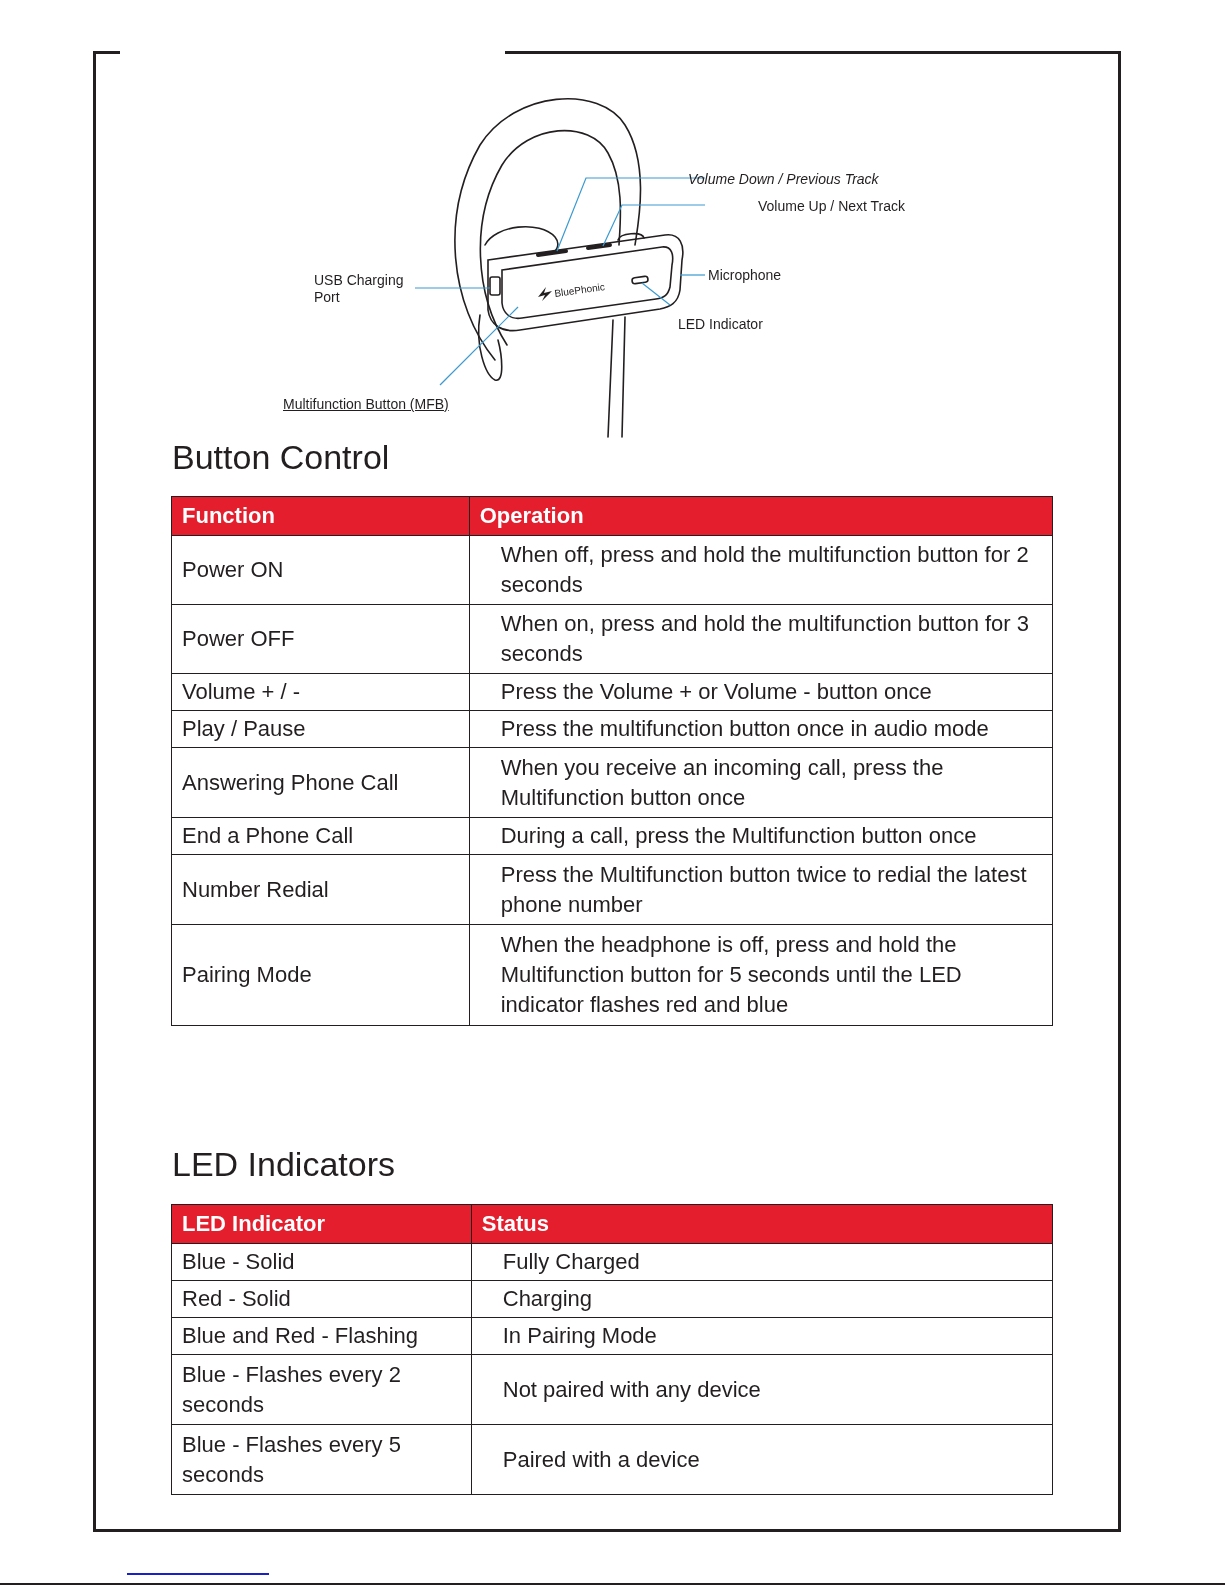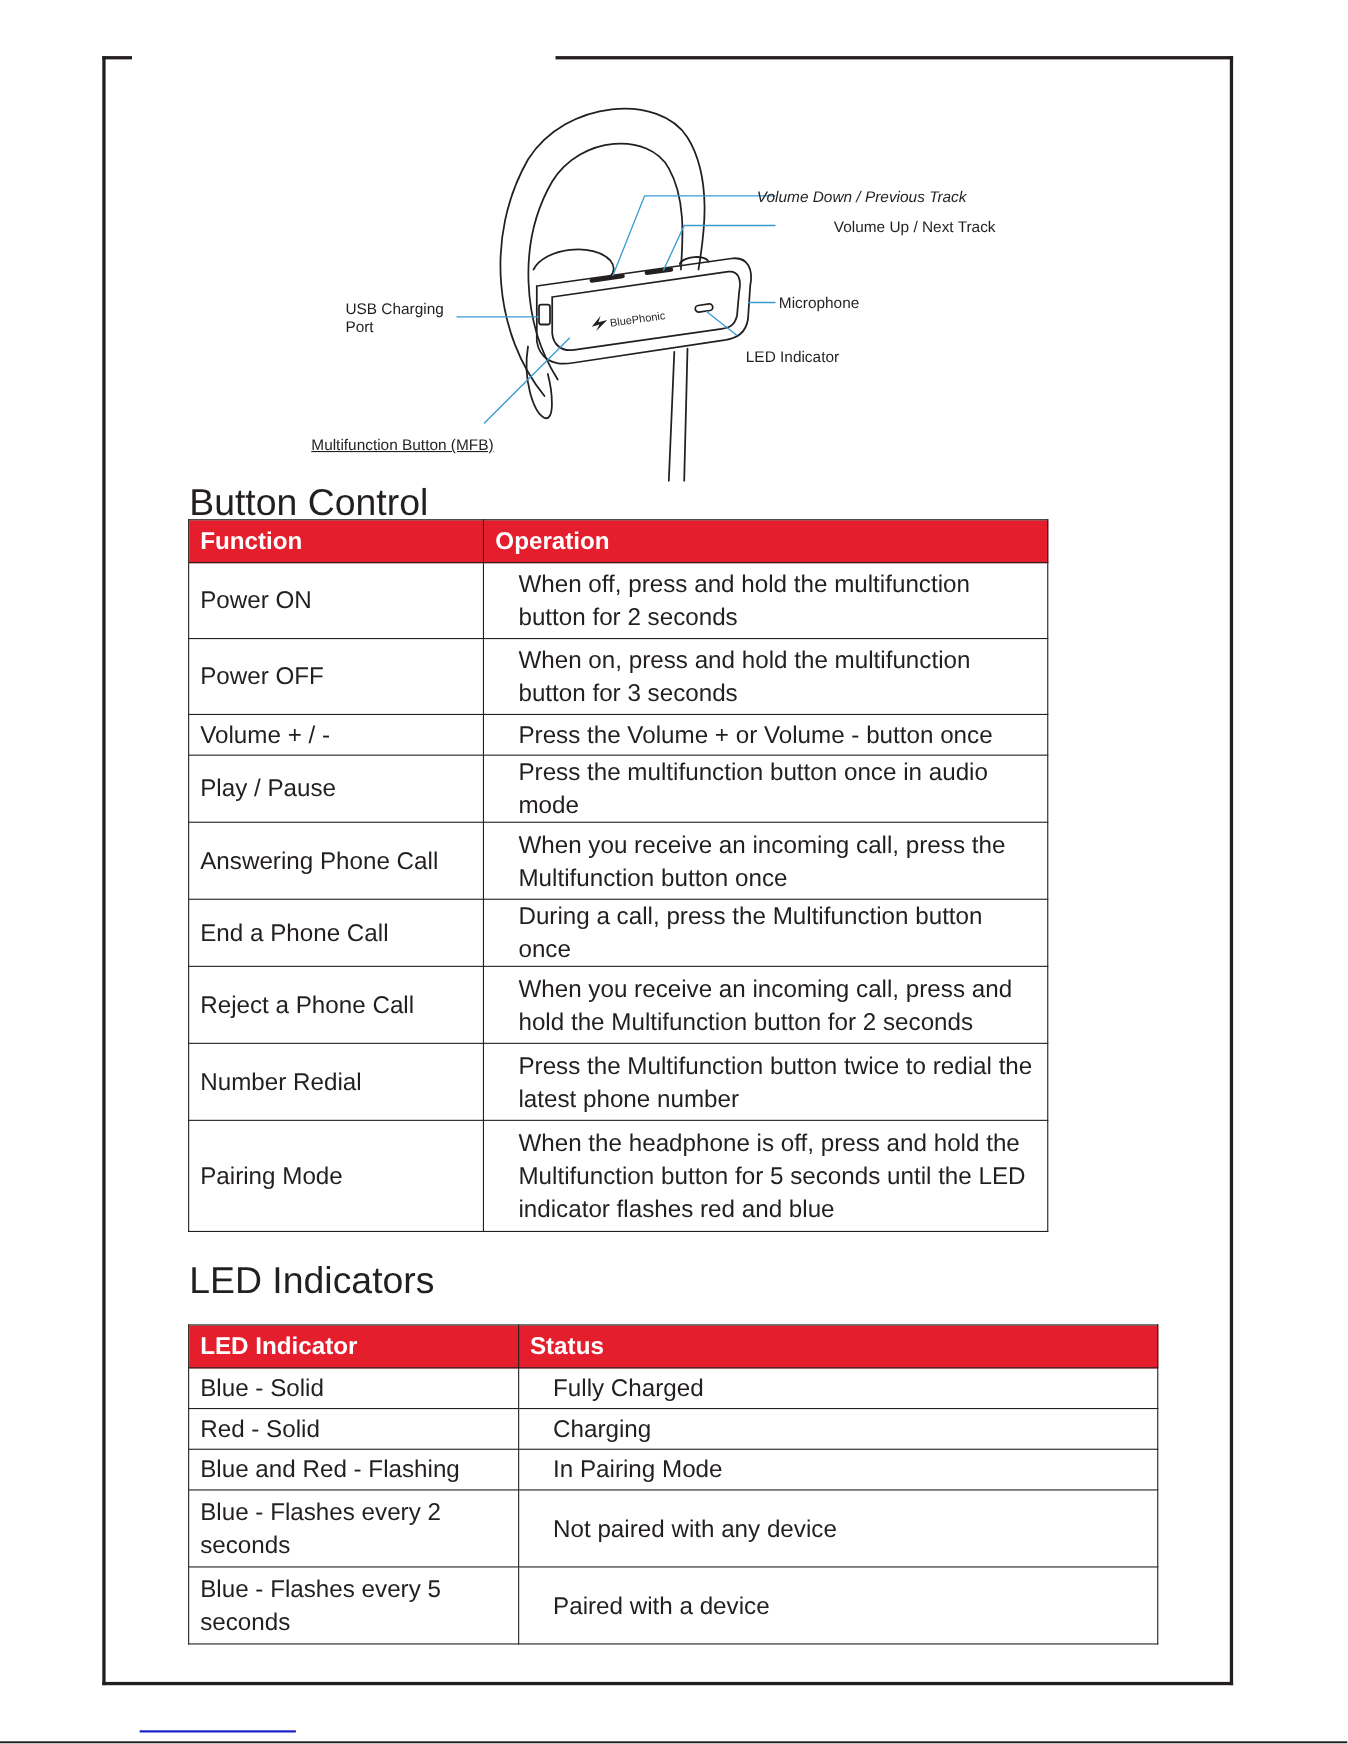--- a/index.html
+++ b/index.html
@@ -85,21 +85,21 @@
   <div class="callout" style="left:460px; top:143px;margin-left:28px;">Volume Up / Next Track</div>
   <div class="callout" style="left:438px; top:212px;">Microphone</div>
   <div class="callout" style="left:408px; top:261px;">LED Indicator</div>
   <div class="callout" style="left:44px; top:217px;">USB Charging</div>
   <div class="callout" style="left:44px; top:234px;">Port</div>
   <div class="callout" style="left:13px; top:341px;text-decoration:underline;">Multifunction Button (MFB)</div>
 </div>
 
 <h2 class="section-title" style="top:437px;text-align:center;">Button Control</h2>
 
-<table class="spec" style="top:472px; width:782px;">
+<table class="spec" style="top:496px; width:882px;">
   <colgroup>
       <col style="width:298px">
       <col style="width:584px">
     </colgroup>
   <thead>
     <tr>
       <th>Function</th>
       <th>Operation</th>
     </tr>
   </thead>
@@ -120,24 +120,20 @@
       <td>Play / Pause</td>
       <td class="op">Press the multifunction button once in audio mode</td>
     </tr>
     <tr style="height:70px">
       <td>Answering Phone Call</td>
       <td class="op">When you receive an incoming call, press the Multifunction button once</td>
     </tr>
     <tr style="height:37px">
       <td>End a Phone Call</td>
       <td class="op">During a call, press the Multifunction button once</td>
-    </tr>
-    <tr style="height:70px">
-      <td>Reject a Phone Call</td>
-      <td class="op">When you receive an incoming call, press and hold the Multifunction button for 2 seconds</td>
     </tr>
     <tr style="height:70px">
       <td>Number Redial</td>
       <td class="op">Press the Multifunction button twice to redial the latest phone number</td>
     </tr>
     <tr style="height:101px">
       <td>Pairing Mode</td>
       <td class="op">When the headphone is off, press and hold the Multifunction button for 5 seconds until the LED indicator flashes red and blue</td>
     </tr>
   </tbody>

